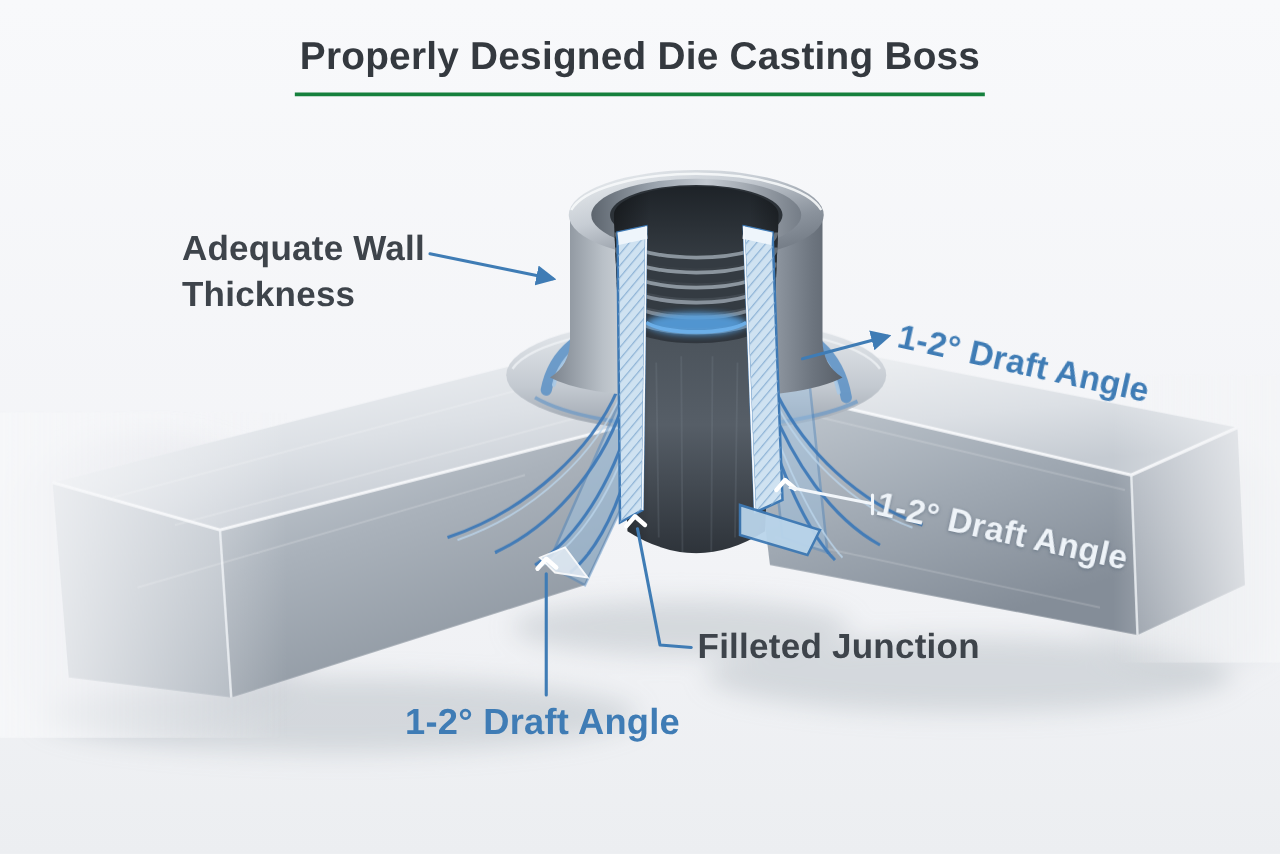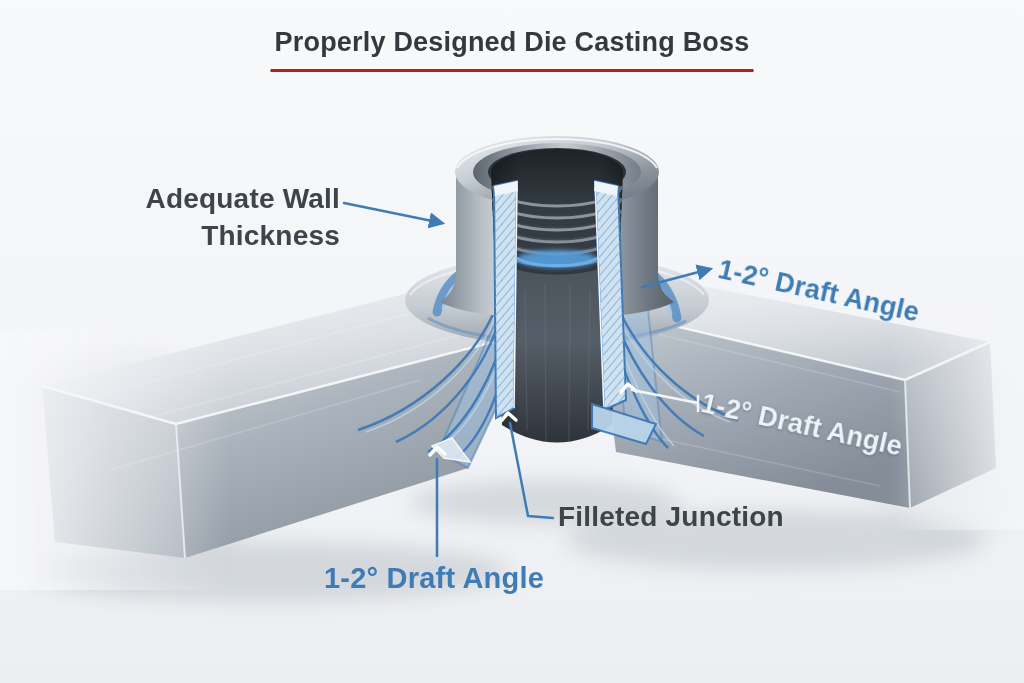--- a/index.html
+++ b/index.html
@@ -5,26 +5,26 @@
   html,body{margin:0;padding:0;background:#e8eaed;}
   .stage{
     position:relative;width:1024px;height:683px;margin:0 auto;
     background:#f3f4f6;overflow:hidden;
     font-family:"Liberation Sans","DejaVu Sans",sans-serif;
   }
   .stage svg{position:absolute;left:0;top:0;}
   .lbl{position:absolute;font-weight:bold;letter-spacing:.2px;}
   .lbl-title{
     left:50%;top:27px;transform:translateX(-50%);
-    font-size:27px;line-height:1.15;color:#34393f;white-space:nowrap;
-    border-bottom:3px solid #b91c1c;padding:0 4px 11px 4px;text-align:center;
+    font-size:31px;line-height:1.15;color:#34393f;white-space:nowrap;
+    border-bottom:3px solid #15803d;padding:0 4px 11px 4px;text-align:center;
   }
   .lbl-wall{
     right:684px;top:180px;font-size:28px;line-height:37px;color:#3e444b;
-    text-align:right;white-space:pre-line;font-weight:bold;
+    text-align:left;white-space:pre-line;font-weight:bold;
   }
   .lbl-blue{color:#3f7cb5;}
   .lbl-draft-tr{left:722px;top:254px;font-size:27px;transform:rotate(12.5deg);transform-origin:left top;white-space:nowrap;}
   .lbl-draft-mr{
     left:705px;top:388px;font-size:27px;transform:rotate(12.5deg);transform-origin:left top;
     color:#eef3f8;text-shadow:0 1px 3px rgba(60,80,100,.5);white-space:nowrap;
   }
   .lbl-fillet{left:558px;top:501px;font-size:28px;color:#3e444b;white-space:nowrap;}
   .lbl-draft-bl{left:324px;top:562px;font-size:29px;white-space:nowrap;}
 </style>

